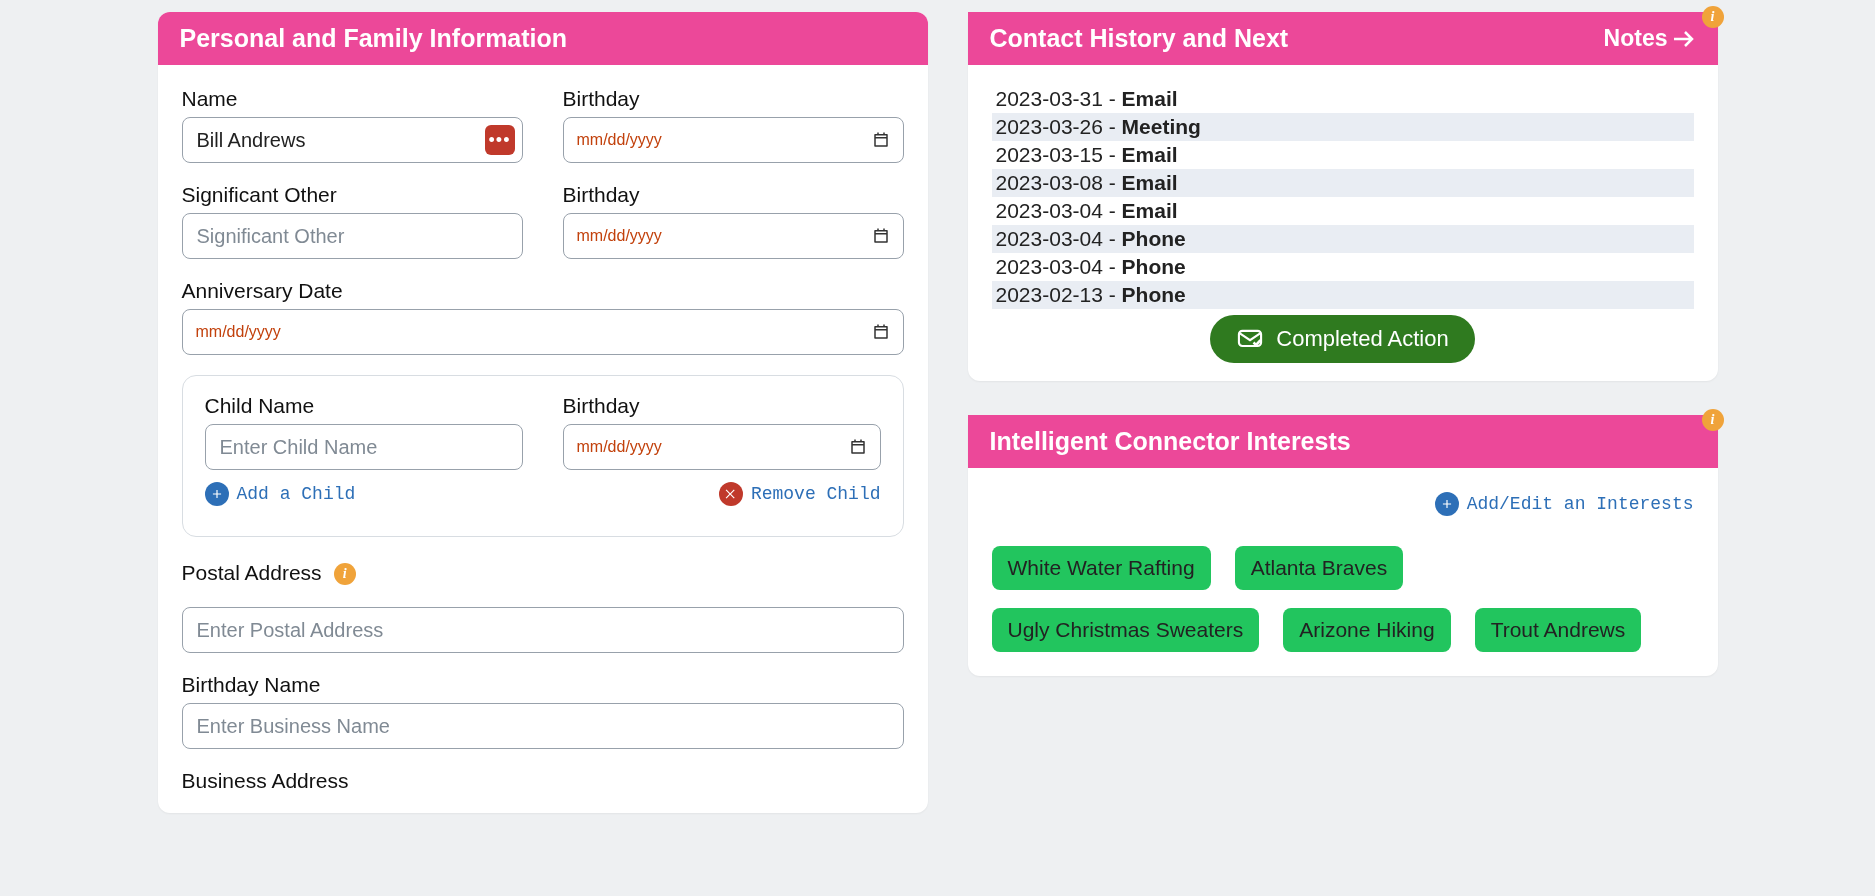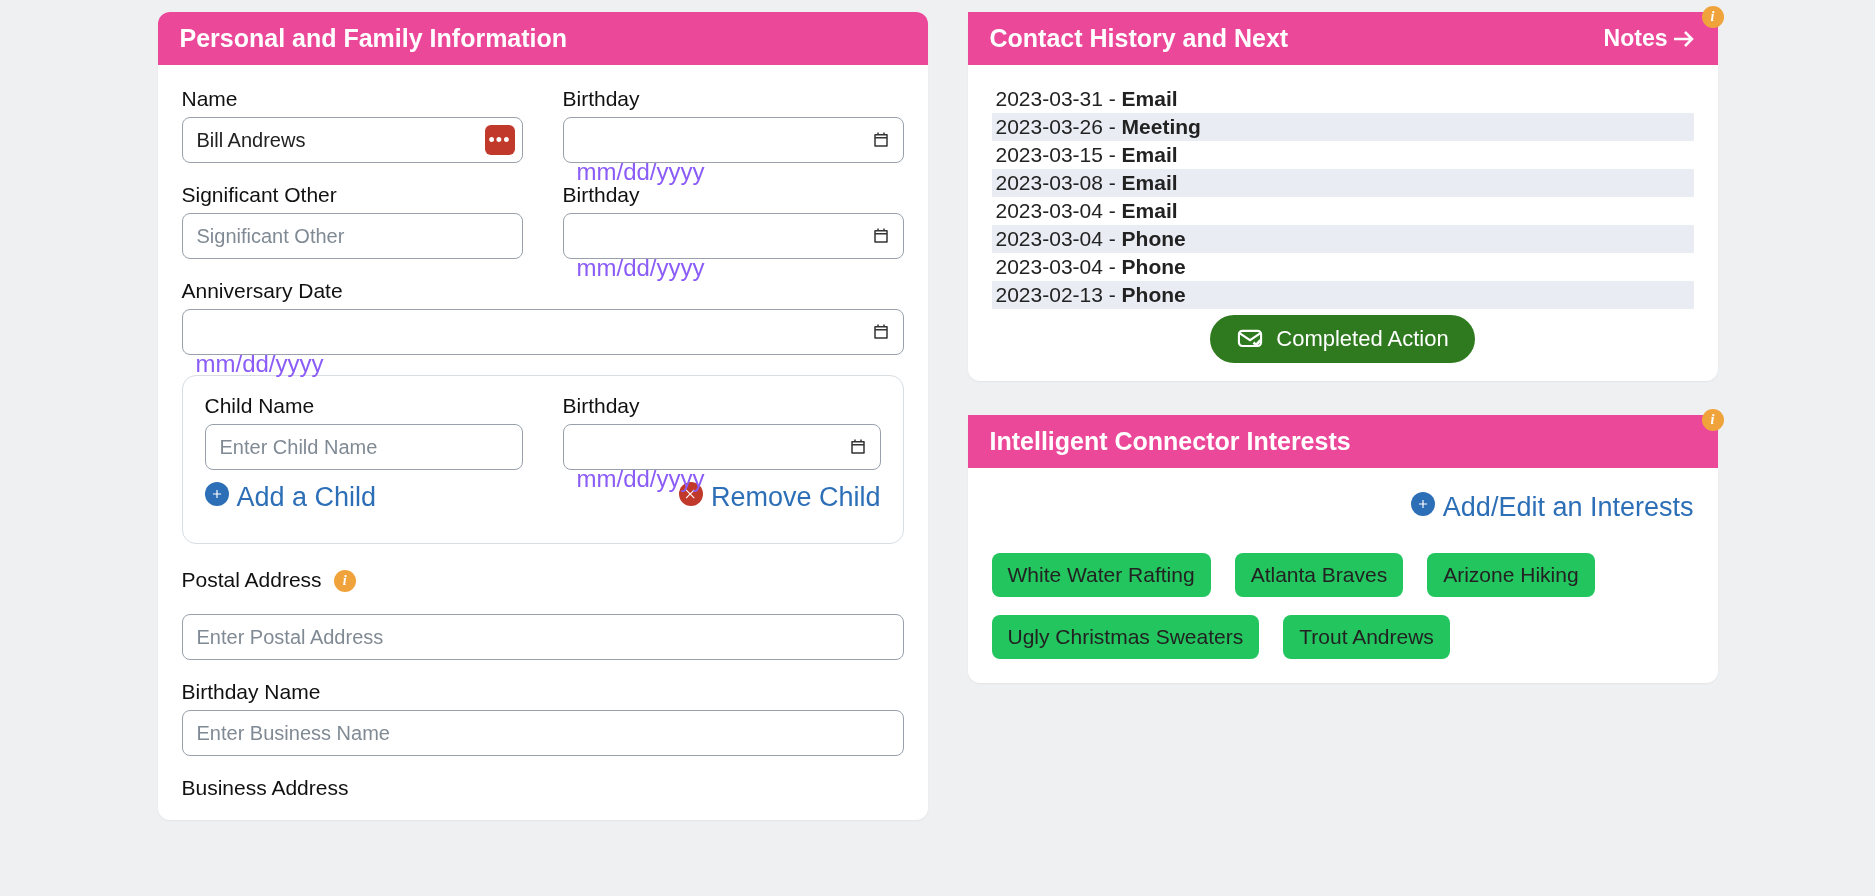--- a/index.html
+++ b/index.html
@@ -53,40 +53,40 @@
       padding: 0 14px;
       font-size: 20px;
       color: #222;
       background: #fff;
     }
     .input::placeholder { color: #808a94; }
     .date-wrap { position: relative; }
     .date-ph {
       position: absolute;
       left: 14px; top: 50%; transform: translateY(-50%);
-      color: #8b5cf6; font-size: 24px; pointer-events: none; margin-top: 32px;
+      color: #c2410c; font-size: 16px; pointer-events: none;
     }
     .cal-icon {
       position: absolute; right: 14px; top: 50%; transform: translateY(-50%);
       width: 18px; height: 18px; pointer-events: none;
     }
     .name-wrap { position: relative; }
     .name-action {
       position: absolute; right: 8px; top: 50%; transform: translateY(-50%);
       width: 30px; height: 30px; background: #c0392b; border-radius: 6px;
       display: flex; align-items: center; justify-content: center; cursor: pointer;
     }
     .name-action span { color:#fff; font-size:18px; letter-spacing:1px; line-height:0; }
     .child-box {
       border: 1px solid #d8dde2; border-radius: 14px; padding: 18px 22px 30px; margin-bottom: 24px;
     }
     .child-actions { display: flex; justify-content: space-between; align-items: center; margin-top: 6px; }
     .link-btn {
-      display: inline-flex; align-items: flex-start; gap: 8px;
-      color: #2d6fb7; font-size: 27px; cursor: pointer; background:none; border:none;
+      display: inline-flex; align-items: center; gap: 8px;
+      color: #2d6fb7; font-size: 18px; cursor: pointer; background:none; border:none;font-family:Liberation Mono, monospace;
     }
     .link-btn.remove { color:#2d6fb7; }
     .circ { width: 24px; height: 24px; border-radius: 50%; display:inline-flex; align-items:center; justify-content:center; }
     .circ.blue { background:#2d6fb7; color:#fff; font-weight:700; }
     .circ.red  { background:#c0392b; color:#fff; font-weight:700; }
     .circ svg { width:14px; height:14px; }
     .label-with-info { display:flex; align-items:flex-end; gap:12px; margin-bottom:22px; }
     .info-badge {
       width:22px; height:22px; border-radius:50%; background:#f0a33a;
       color:#fff; font-weight:800; display:inline-flex; align-items:center; justify-content:center;
@@ -286,20 +286,20 @@
               <svg viewBox="0 0 24 24" fill="#fff">
                   <path d="M11 5h2v6h6v2h-6v6h-2v-6H5v-2h6z"></path>
                 </svg>
             </span>
             <span>Add/Edit an Interests</span>
           </button>
         </div>
         <div class="tags" id="tags">
             <span class="tag">White Water Rafting</span>
             <span class="tag">Atlanta Braves</span>
+            <span class="tag">Ugly Christmas Sweaters</span>
             <span class="tag">Arizone Hiking</span>
-            <span class="tag">Ugly Christmas Sweaters</span>
             <span class="tag">Trout Andrews</span>
           </div>
       </div>
     </div>
   </div>
 </div>
 
 </body></html>

